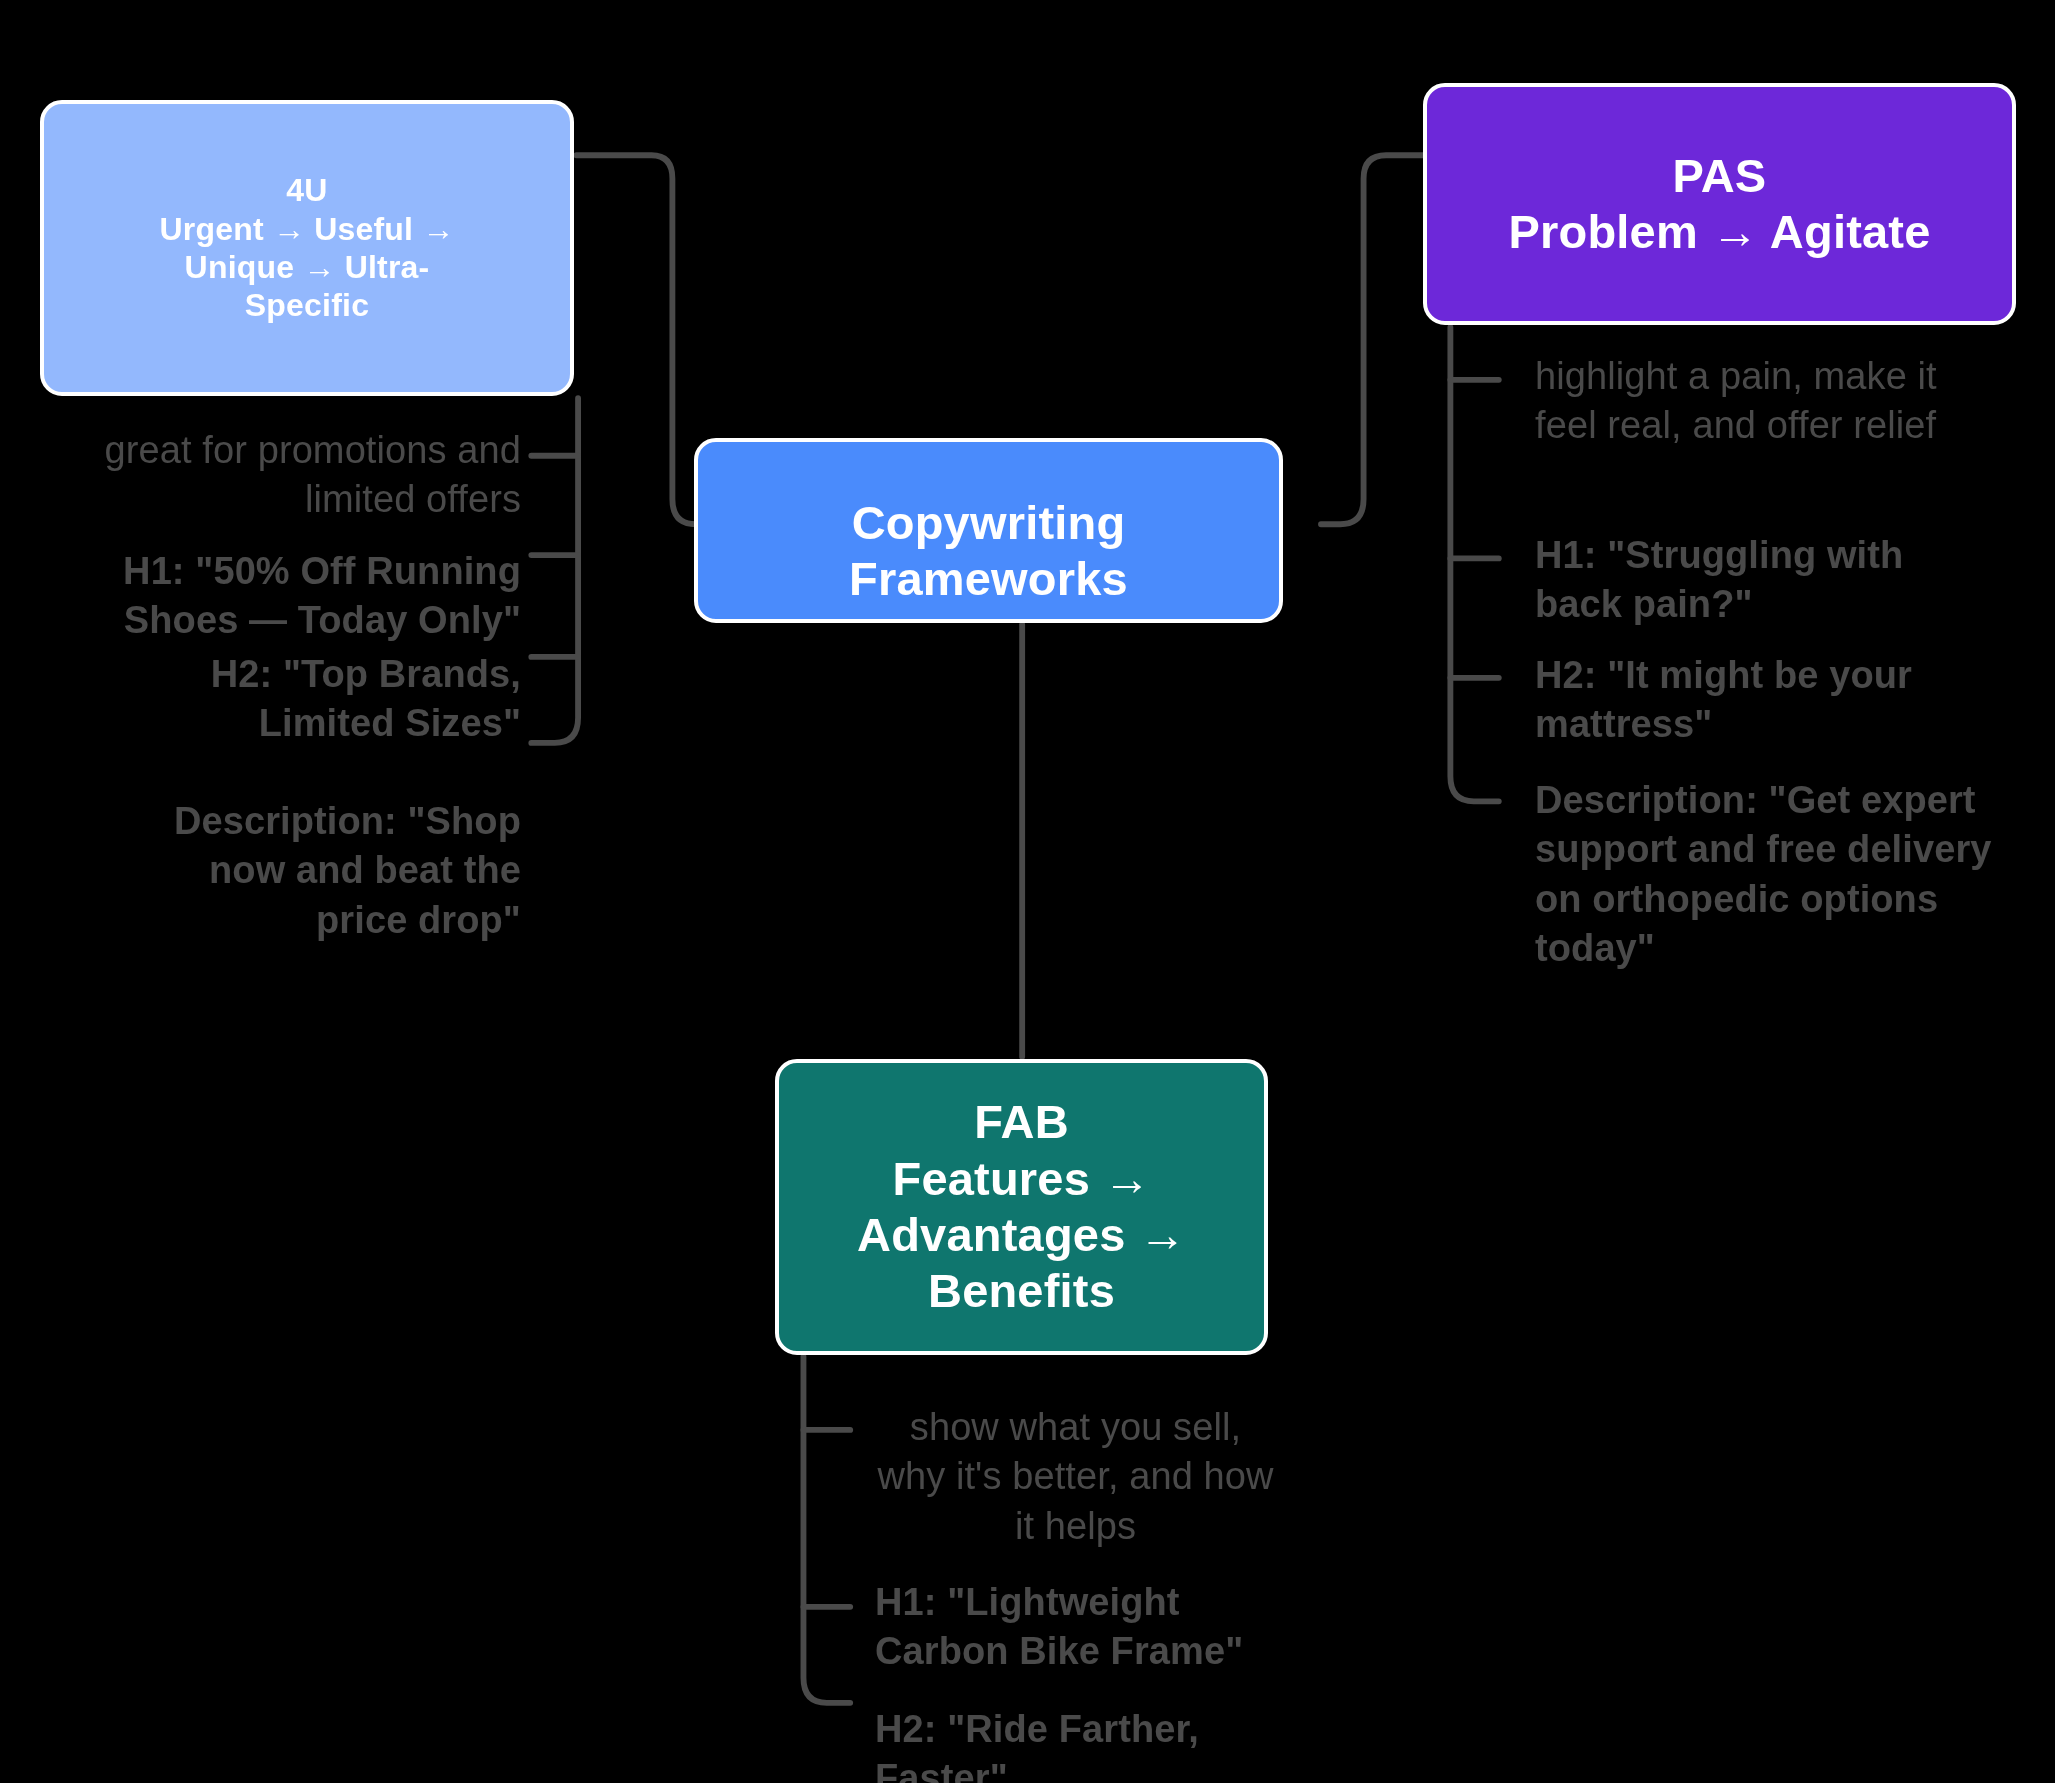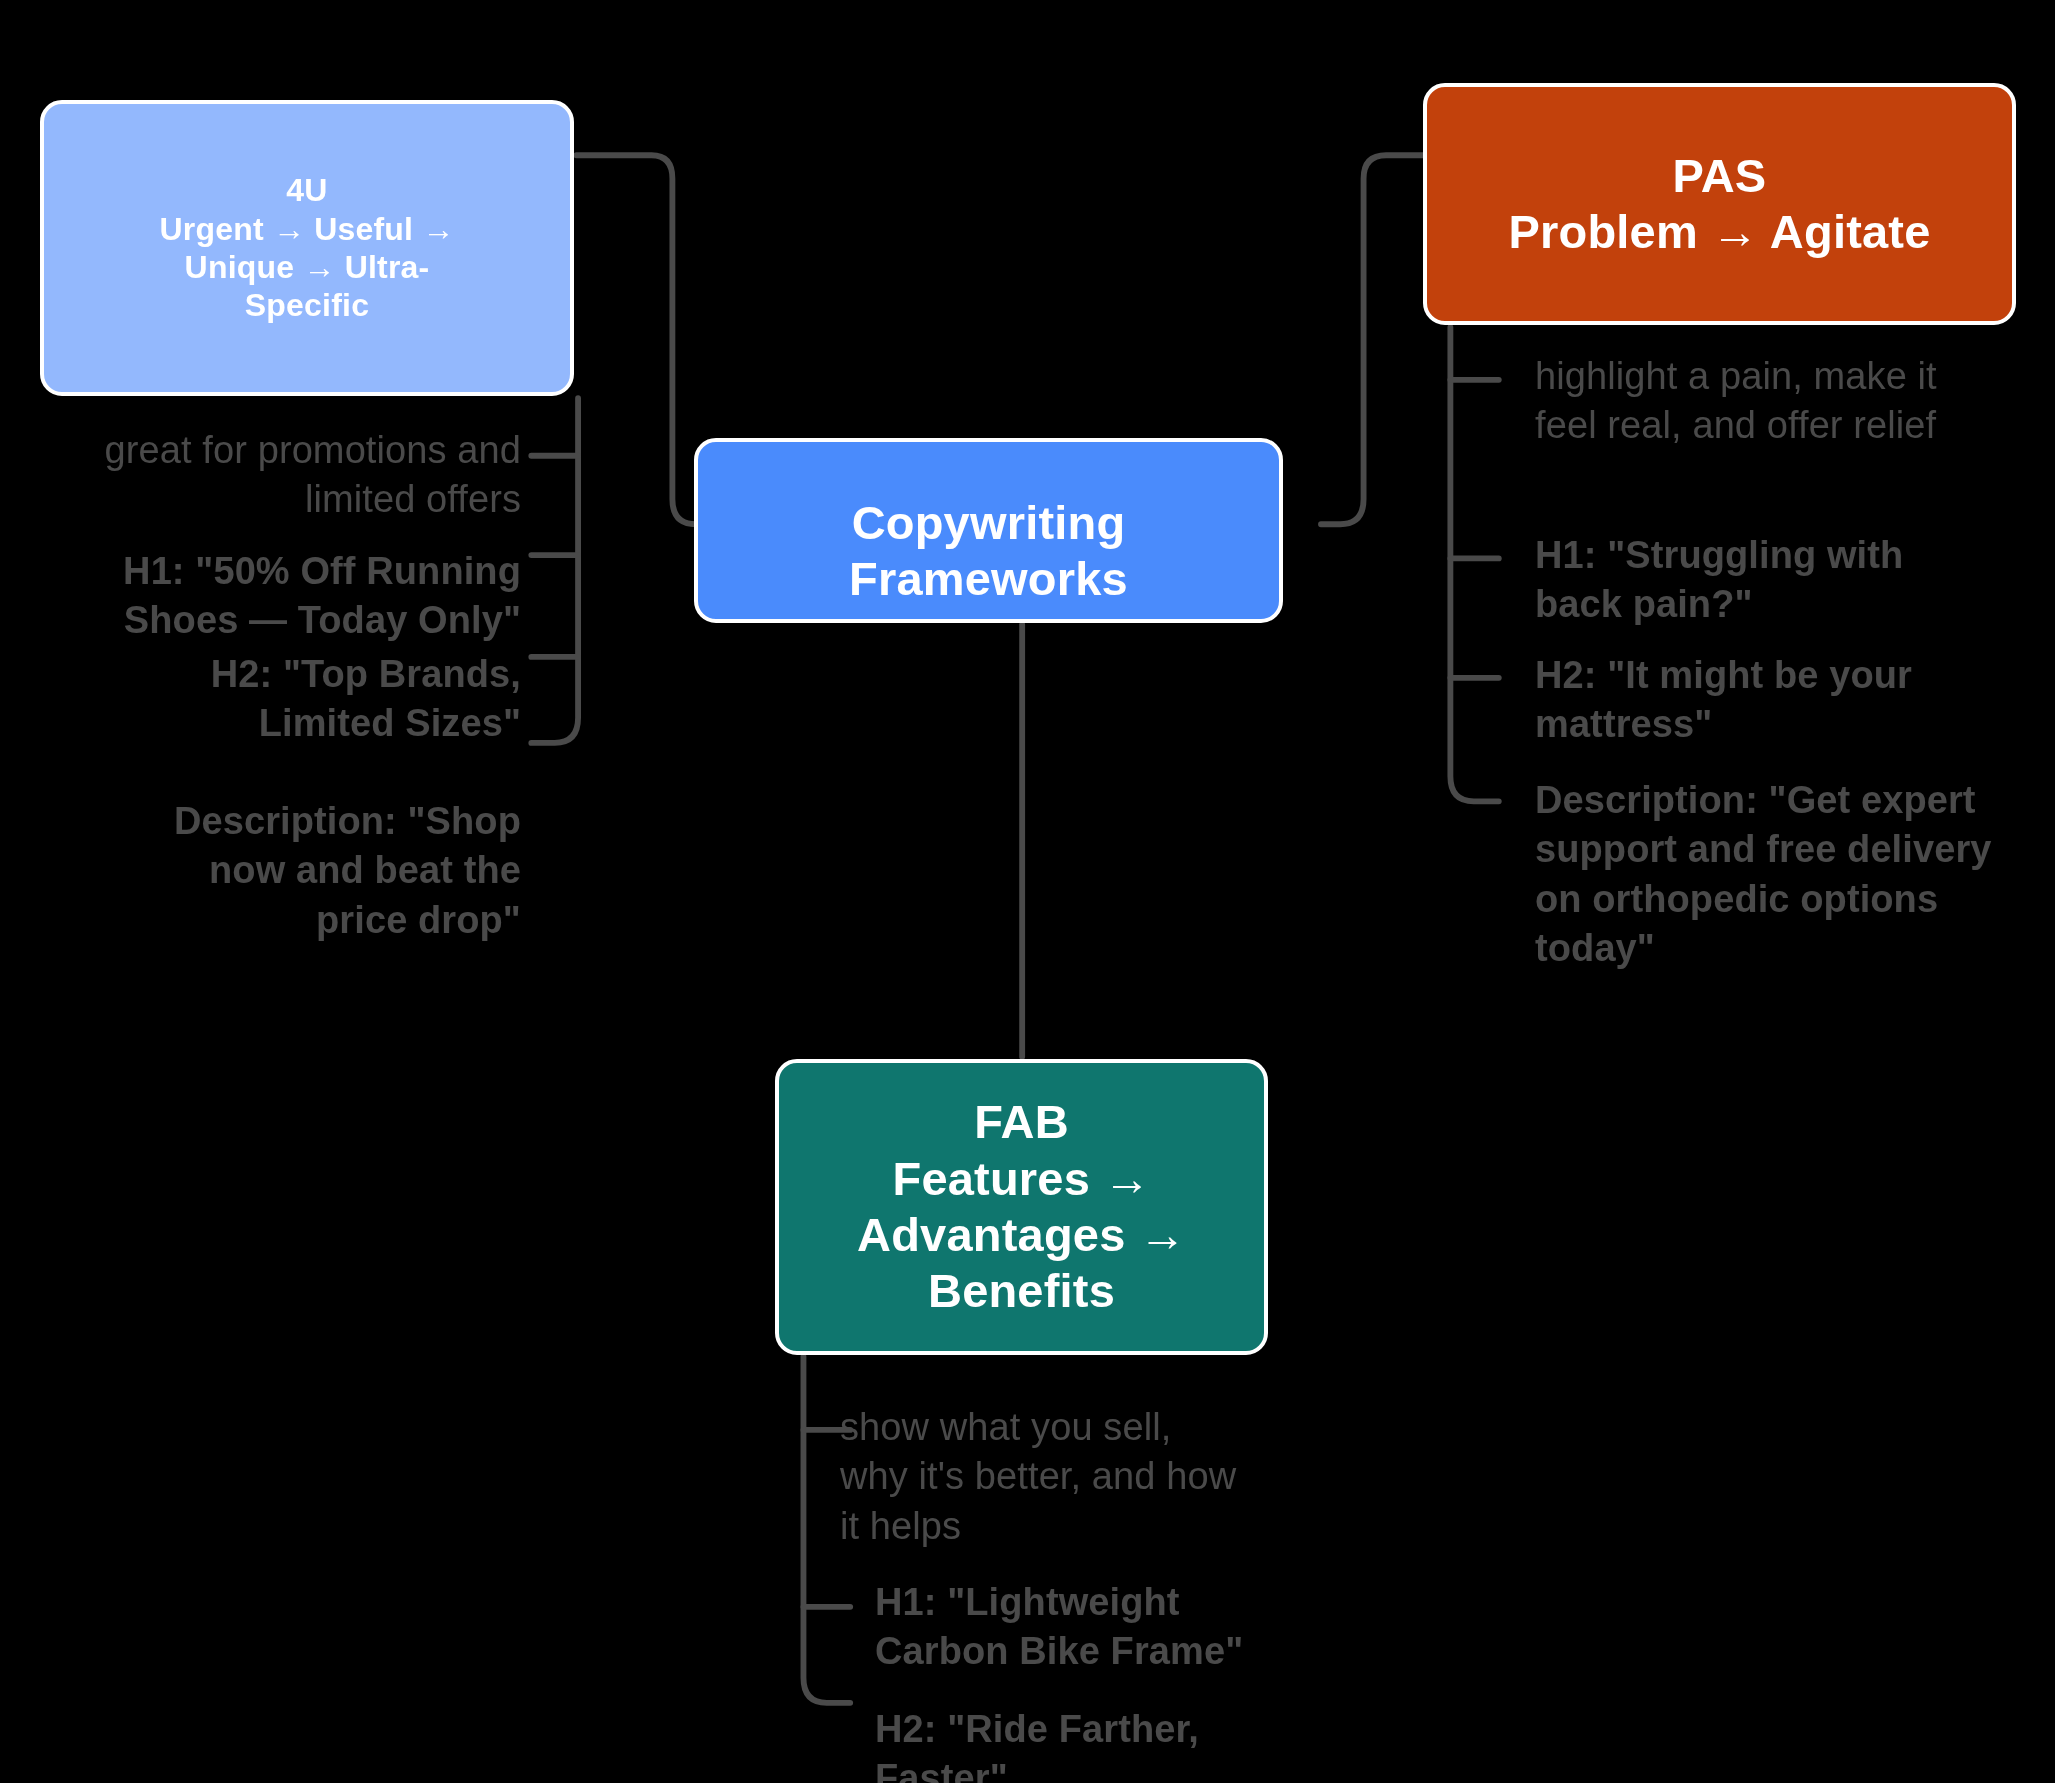--- a/index.html
+++ b/index.html
@@ -40,21 +40,21 @@
     font-size:32px;
   }
   #node-center {
     left:694px; top:438px; width:589px; height:185px;
     background:#4a8bfc;
     font-size:47px;
     align-items:flex-end;
   }
   #node-pas {
     left:1423px; top:83px; width:593px; height:242px;
-    background:#c2410c;
+    background:#6d28d9;
     font-size:47px;
   }
   #node-fab {
     left:775px; top:1059px; width:493px; height:296px;
     background:#0f766e;
     font-size:47px;
   }
 
   .leaf {
     position:absolute;
@@ -132,18 +132,18 @@
   <div class="leaf right-align" style="left:87px; top:426px; width:434px;">great for promotions and limited offers</div>
   <div class="leaf right-align bold" style="left:53px; top:547px; width:468px;">H1: "50% Off Running Shoes — Today Only"</div>
   <div class="leaf right-align bold" style="left:112px; top:650px; width:409px;">H2: "Top Brands, Limited Sizes"</div>
   <div class="leaf right-align bold" style="left:117px; top:797px; width:404px;">Description: "Shop now and beat the price drop"</div>
 
   <div class="leaf left-align" style="left:1535px; top:352px; width:451px;">highlight a pain, make it feel real, and offer relief</div>
   <div class="leaf left-align bold" style="left:1535px; top:531px; width:434px;">H1: "Struggling with back pain?"</div>
   <div class="leaf left-align bold" style="left:1535px; top:651px; width:434px;">H2: "It might be your mattress"</div>
   <div class="leaf left-align bold" style="left:1535px; top:776px; width:484px;">Description: "Get expert support and free delivery on orthopedic options today"</div>
 
-  <div class="leaf left-align" style="left:840px; top:1403px; width:401px;">show what you sell, why it's better, and how it helps</div>
+  <div class="leaf left-align" style="left:875px; top:1403px; width:401px;text-align:center;">show what you sell, why it's better, and how it helps</div>
   <div class="leaf left-align bold" style="left:875px; top:1578px; width:417px;">H1: "Lightweight Carbon Bike Frame"</div>
   <div class="leaf left-align bold" style="left:875px; top:1705px; width:376px;">H2: "Ride Farther, Faster"</div>
 
 </div>
 
 
 </body></html>

